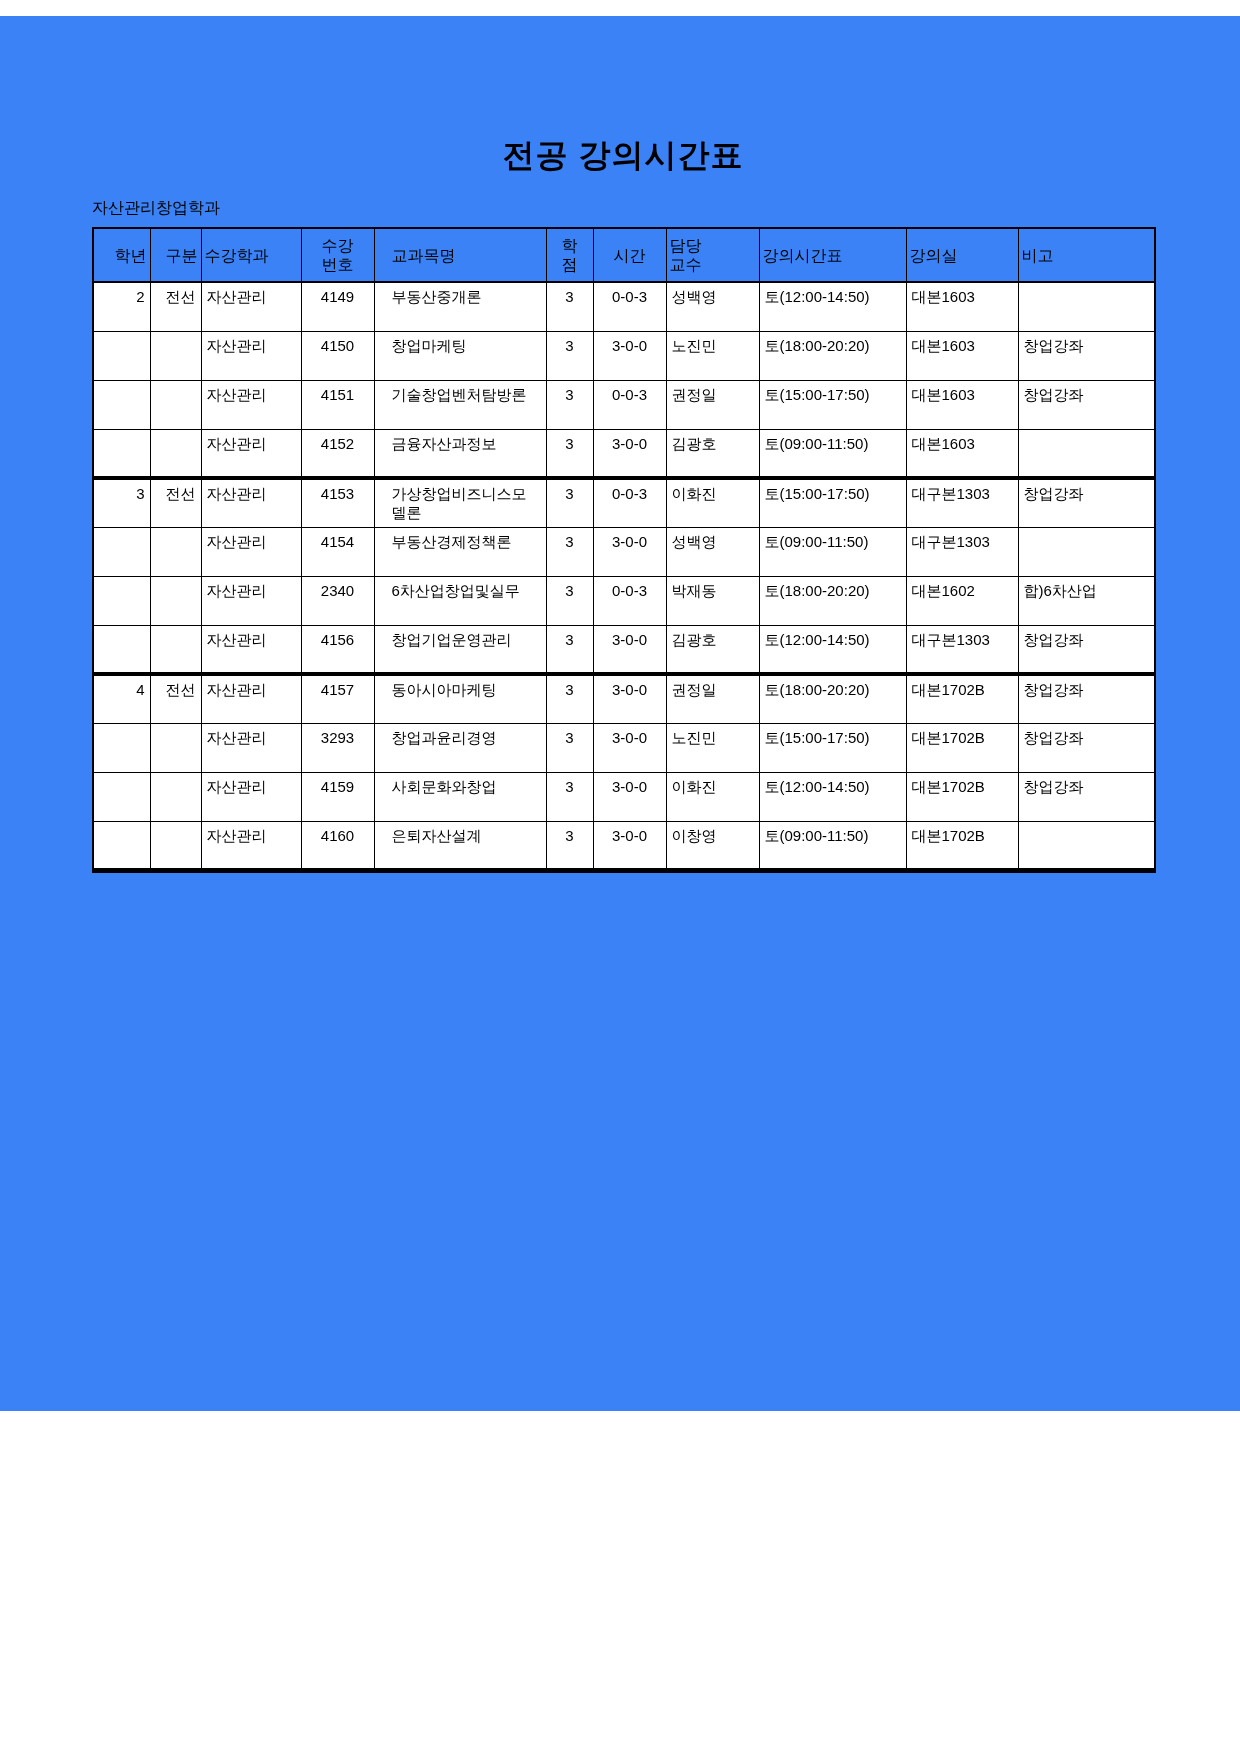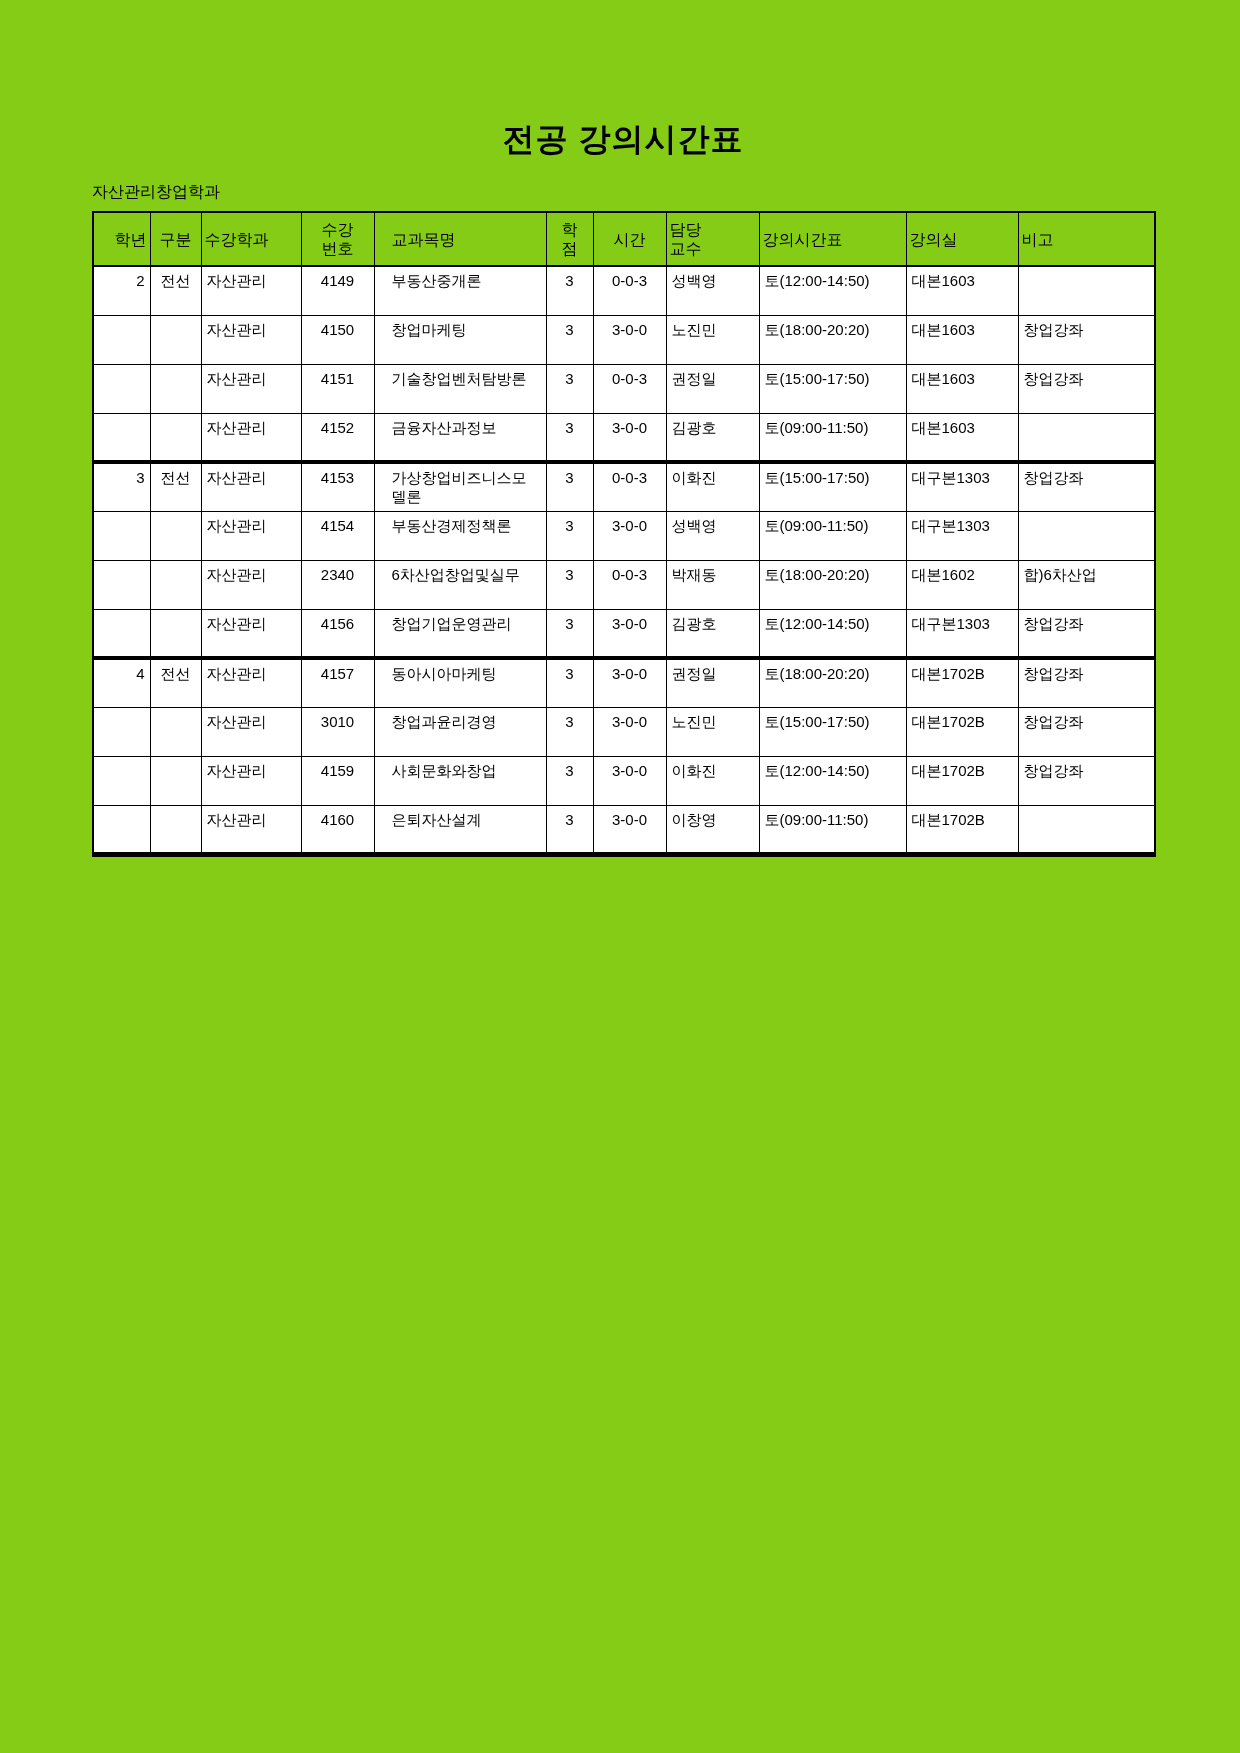--- a/index.html
+++ b/index.html
@@ -6,24 +6,24 @@
   html, body { background: #ffffff; }
   body {
     width: 1240px;
     height: 1753px;
     font-family: "Liberation Sans", "DejaVu Sans", sans-serif;
     color: #000000;
     position: relative;
   }
   .page {
     position: absolute;
-    left: 0; top: 0;
+    left: 0; top: 16px;
     width: 1240px;
-    height: 1753px;
-    background: #84cc16;
+    height: 1395px;
+    background: #3b82f6;
   }
   .content {
     position: absolute;
     left: 92px;
     top: 0;
     width: 1062px;
   }
   .doc-title {
     margin-top: 120px;
     text-align: center;
@@ -72,21 +72,21 @@
   
   tbody tr:not(.group-start) td.col-year,
   tbody tr:not(.group-start) td.col-category {
     border-top: 1px solid #c3c3c3;
   }
   
   tbody tr.group-start td {
     border-top: 4px solid #000;
   }
   .col-year      { width: 57px;  text-align: right; margin-left: 7px; }
-  .col-category  { width: 51px;  text-align: center; }
+  .col-category  { width: 51px;  text-align: right; }
   .col-dept      { width: 100px; text-align: left; margin-top: 23px; }
   .col-code      { width: 73px;  text-align: center; }
   .col-course    { width: 172px; text-align: left; word-break: break-all; padding-left: 17px; }
   .col-credits   { width: 47px;  text-align: center; }
   .col-hours     { width: 73px;  text-align: center; }
   .col-professor { width: 93px;  text-align: left; }
   .col-time      { width: 147px; text-align: left; }
   .col-room      { width: 112px; text-align: left; }
   .col-note      { width: 137px; text-align: left; }
 </style>
@@ -231,21 +231,21 @@
             <td class="col-hours">3-0-0</td>
             <td class="col-professor">권정일</td>
             <td class="col-time">토(18:00-20:20)</td>
             <td class="col-room">대본1702B</td>
             <td class="col-note">창업강좌</td>
           </tr>
           <tr>
             <td class="col-year"></td>
             <td class="col-category"></td>
             <td class="col-dept">자산관리</td>
-            <td class="col-code">3010</td>
+            <td class="col-code">3293</td>
             <td class="col-course">창업과윤리경영</td>
             <td class="col-credits">3</td>
             <td class="col-hours">3-0-0</td>
             <td class="col-professor">노진민</td>
             <td class="col-time">토(15:00-17:50)</td>
             <td class="col-room">대본1702B</td>
             <td class="col-note">창업강좌</td>
           </tr>
           <tr>
             <td class="col-year"></td>

